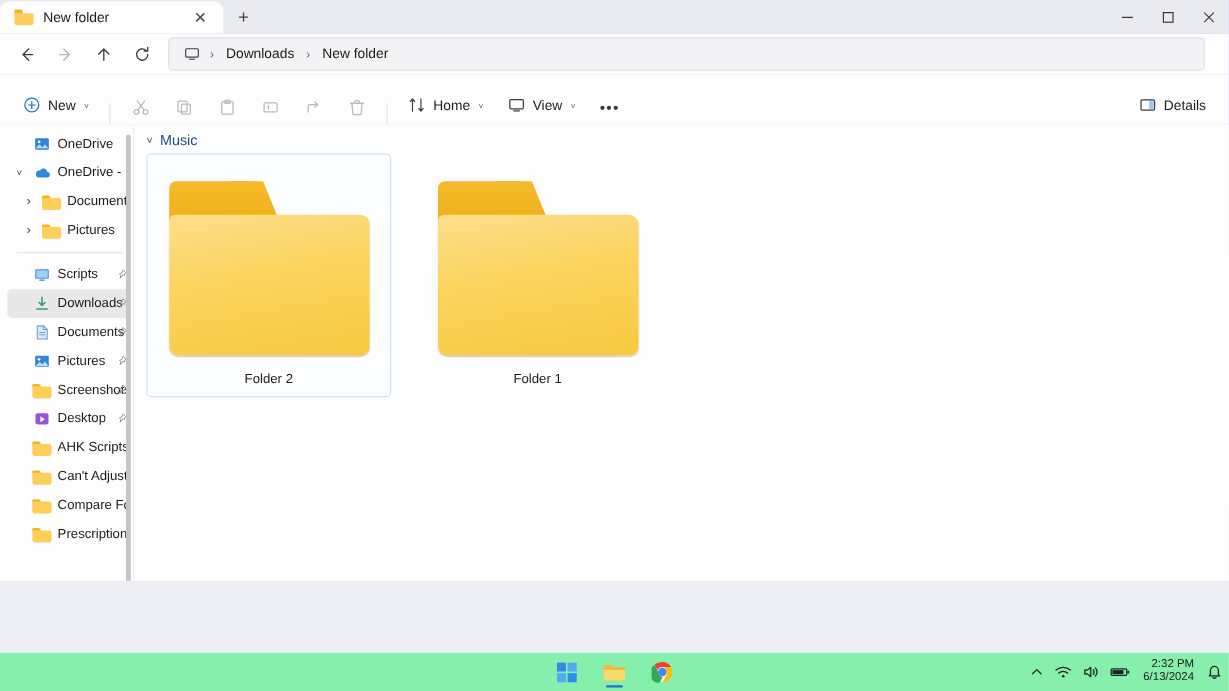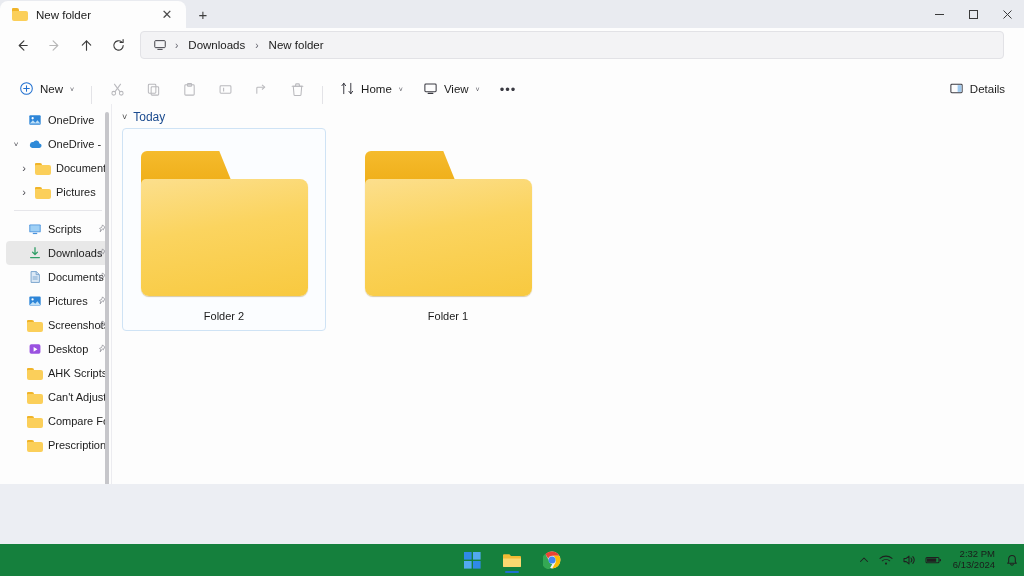--- a/index.html
+++ b/index.html
@@ -168,21 +168,21 @@
     background: #fdfdfd;
   }
   .status-text { font-size: 10.5px; color: #2b2b2b; }
   .status-spacer { flex: 1; }
   .viewbtn { width: 22px; height: 20px; display: flex; align-items: center; justify-content: center; color: #3c3c44; border-radius: 3px; }
 
   
   .taskbar {
     position: absolute; left: 0; top: 544px;
     width: 1024px; height: 32px;
-    background: #15803d;
+    background: #86efac;
     display: flex; align-items: center;
   }
   .tb-center { position: absolute; left: 50%; transform: translateX(-50%); display: flex; gap: 10px; align-items: center; }
   .tb-app { width: 30px; height: 28px; display: flex; align-items: center; justify-content: center; position: relative; }
   .tb-indicator { position: absolute; bottom: 1px; left: 50%; transform: translateX(-50%); width: 14px; height: 2.5px; background: #1f6fd0; border-radius: 2px; }
   .tray { position: absolute; right: 6px; display: flex; align-items: center; gap: 9px; }
   .tray-ico { display: flex; align-items: center; justify-content: center; color: #202020; }
   .clock { display: flex; flex-direction: column; align-items: flex-end; line-height: 1.15; margin: 0 2px; }
   .clock div { font-size: 9.5px; color: #1b1b1b; }
 </style>
@@ -529,21 +529,21 @@
         </div>
       <div class="sb-scrollbar">
         <div class="sb-thumb"></div>
       </div>
       <div class="sb-edge"></div>
     </div>
 
     <div class="content">
       <div class="group-header">
         <span class="group-chev">˅</span>
-        <span class="group-label">Today</span>
+        <span class="group-label">Music</span>
       </div>
       <div class="tiles" id="tiles">
           <div class="tile selected">
             <div class="folder-big">
               <span class="tab-top"></span>
               <span class="tab-skew"></span>
               <span class="body-rect"></span>
             </div>
             <div class="tile-label">Folder 2</div>
           </div>

